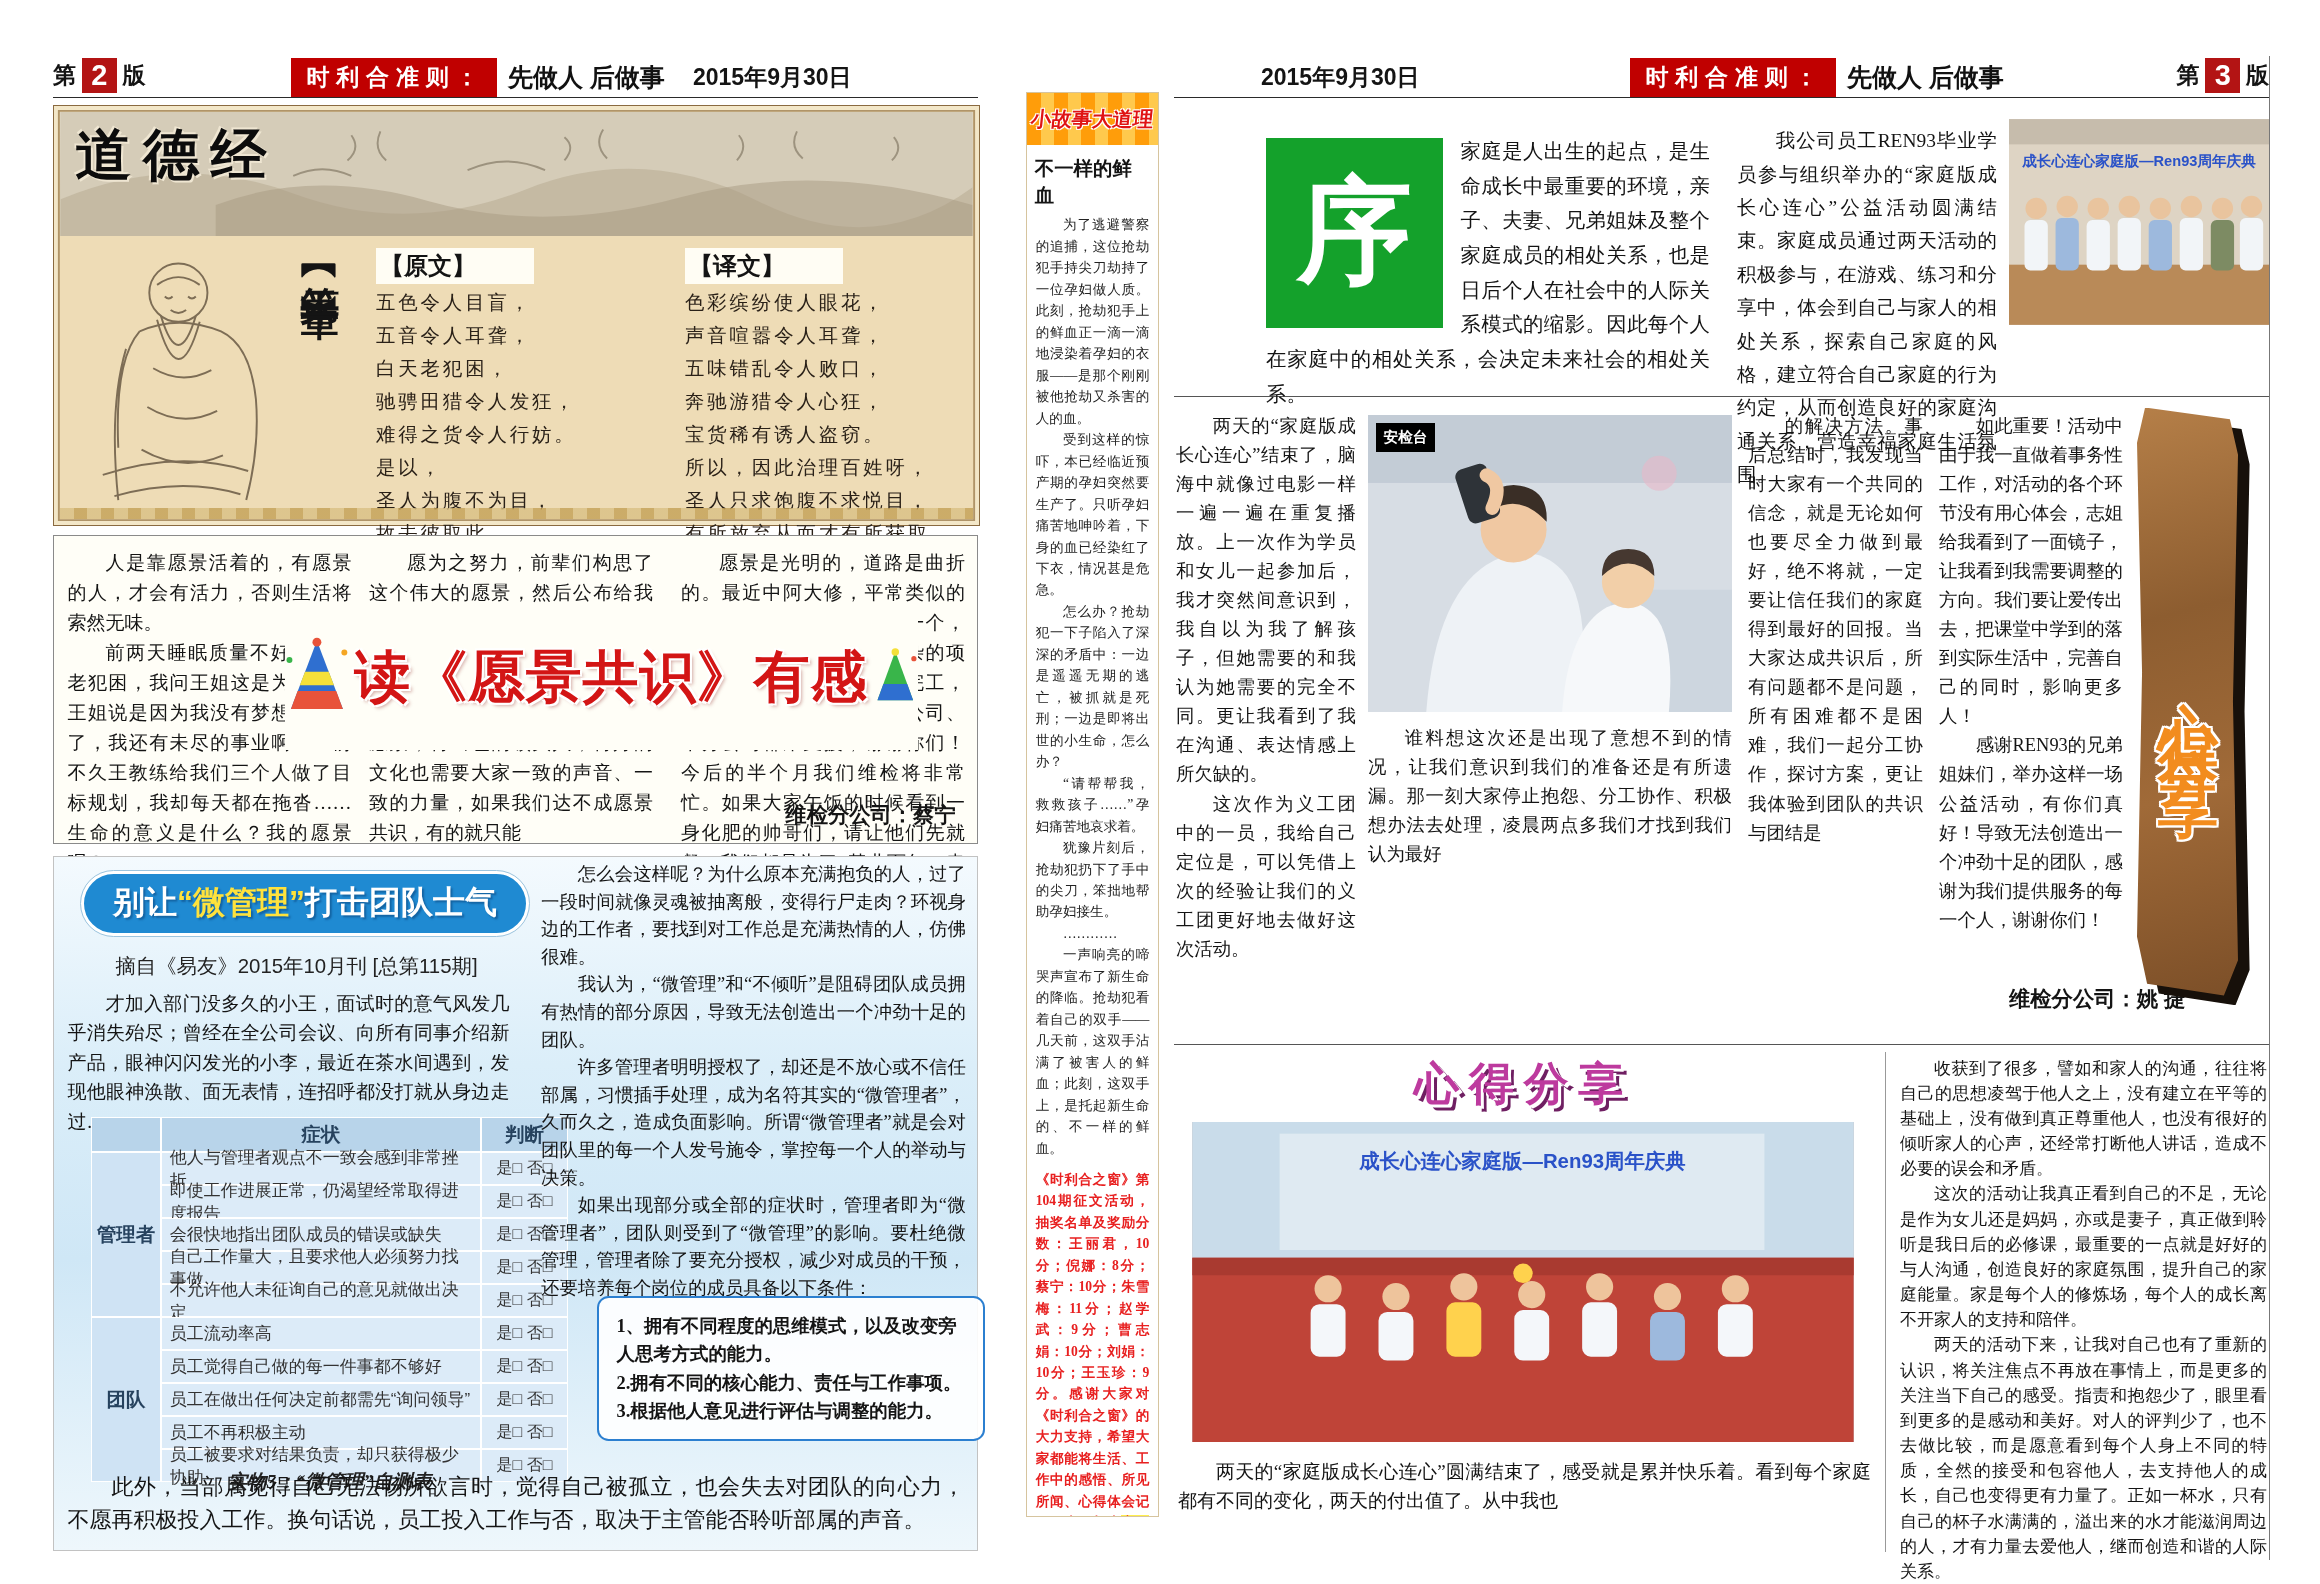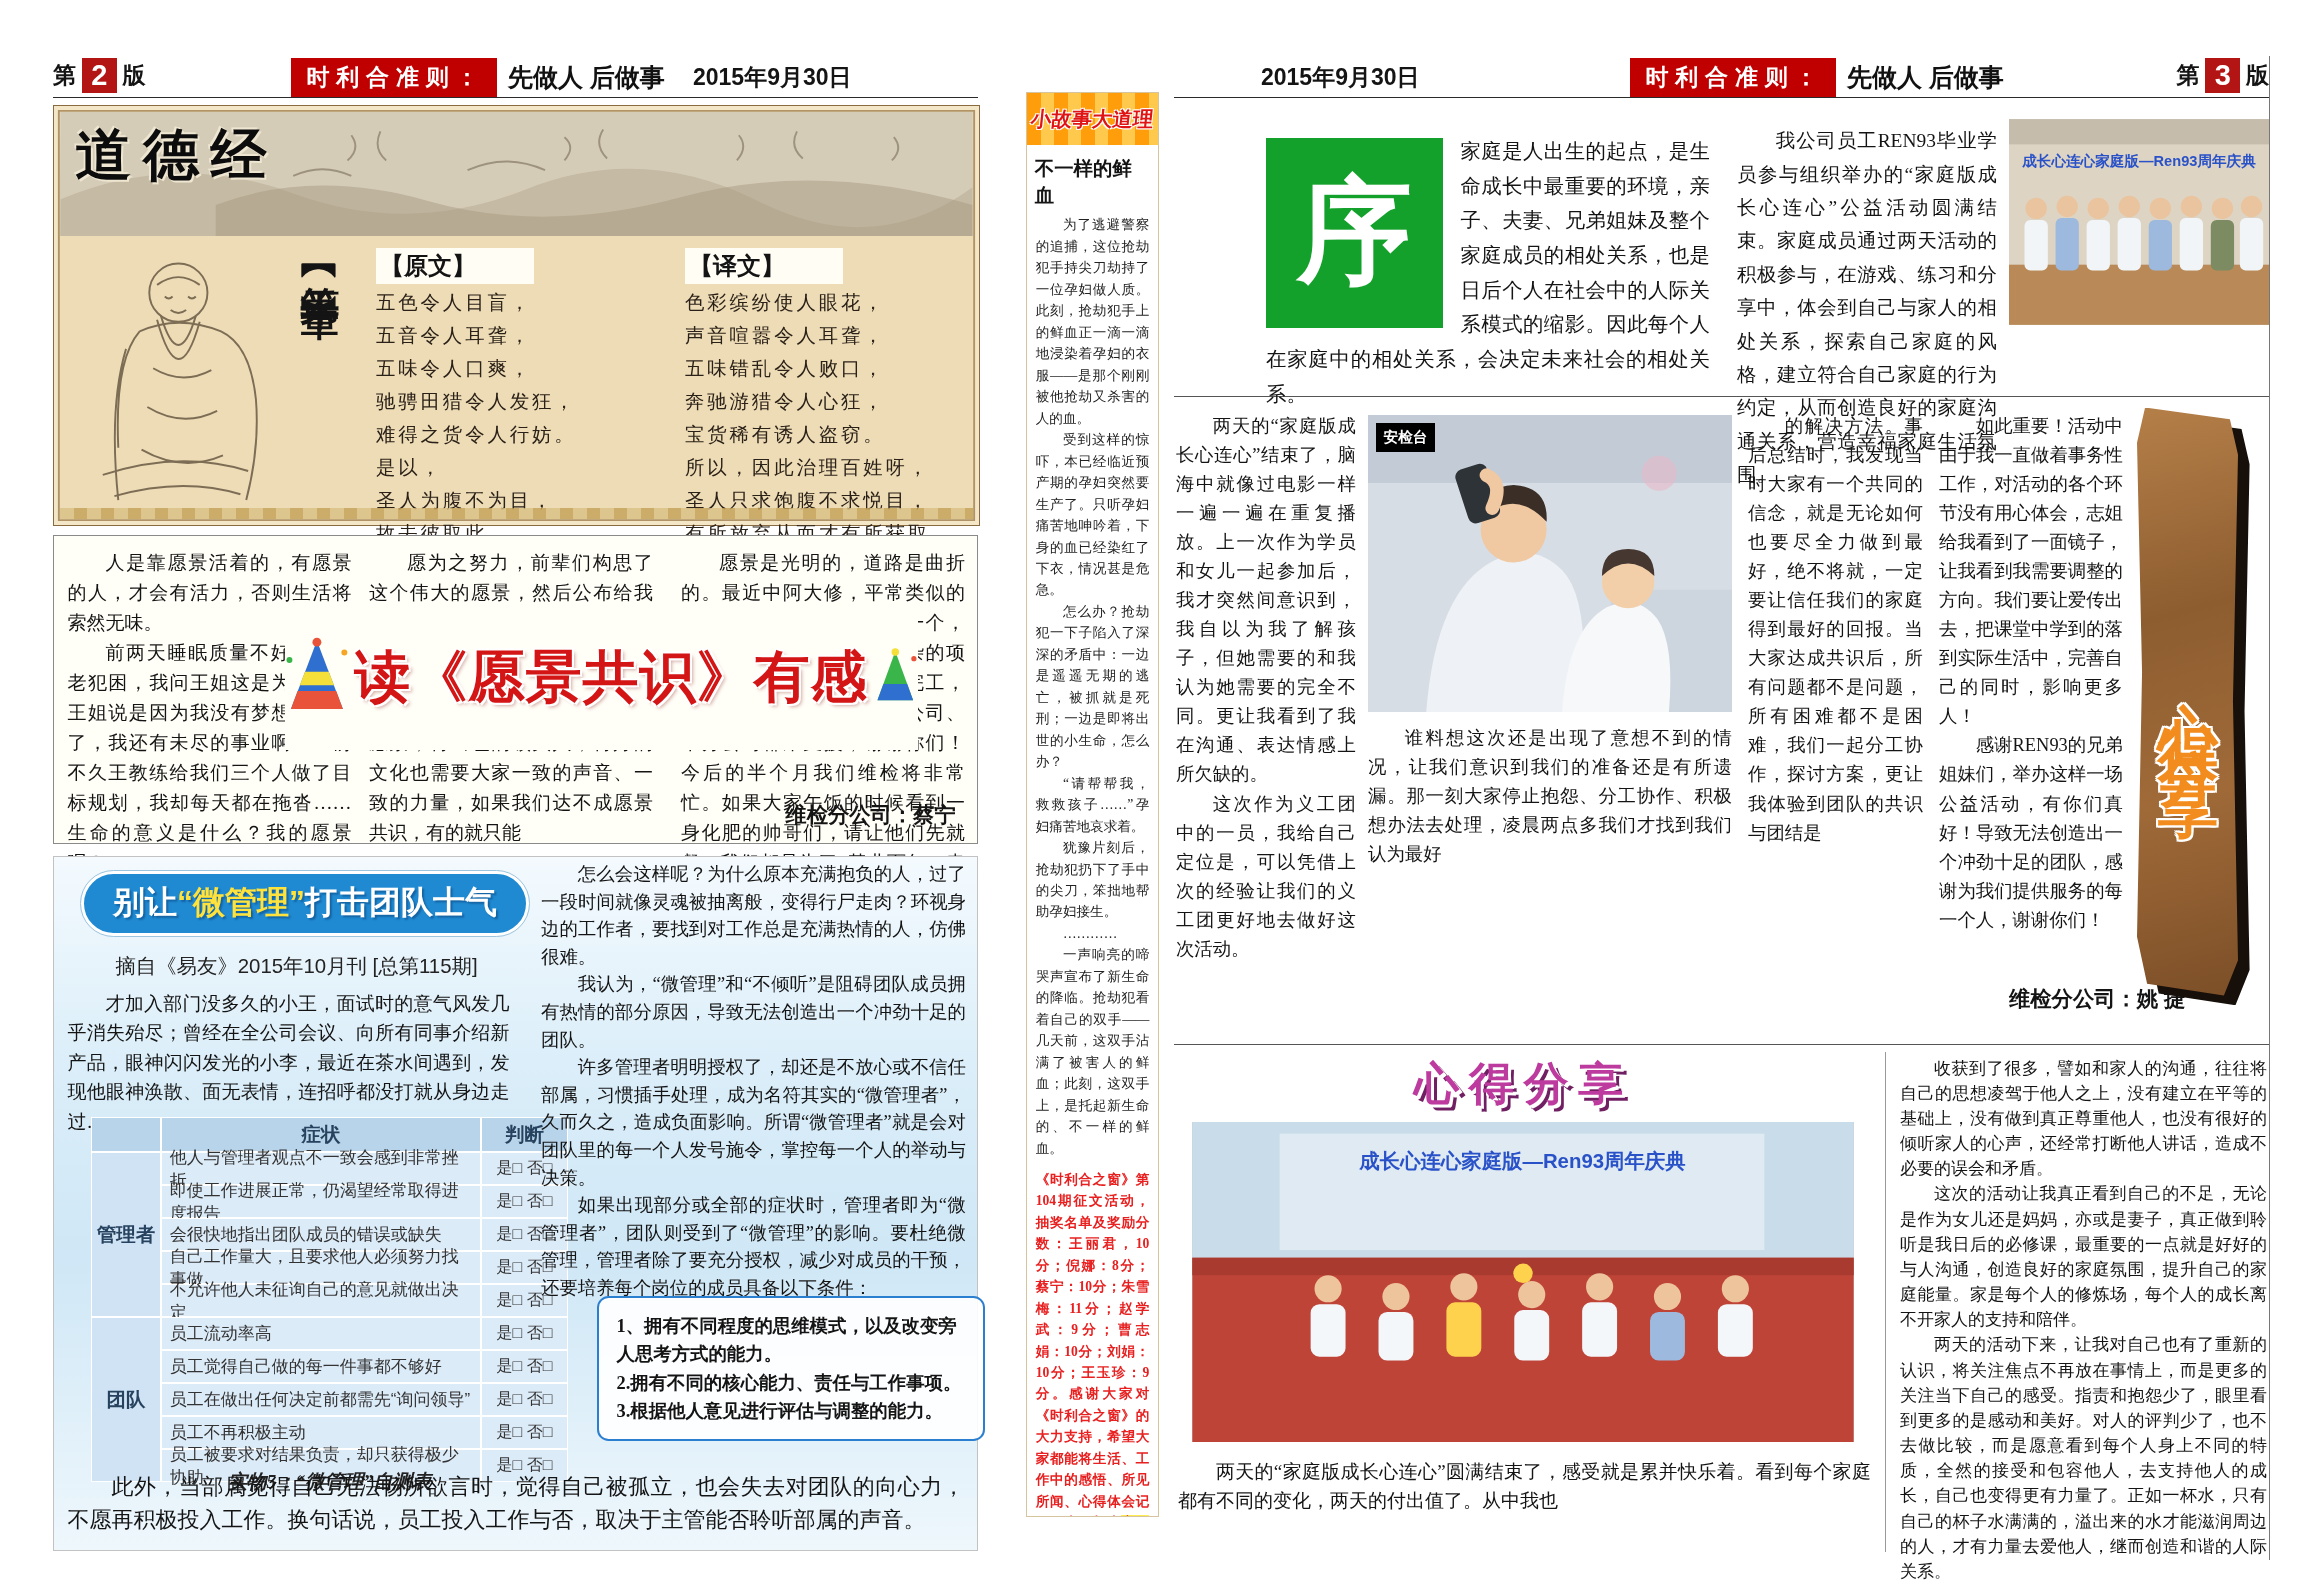--- a/index.html
+++ b/index.html
@@ -174,21 +174,21 @@
           </g>
         </svg>
       </div>
       <div class="chapter">【第十二章】</div>
       <div class="ddjblk" style="left:322px;">
         <div class="blabel">【原文】</div>
         <div>
 
         <div class="bline">五色令人目盲，</div>
             <div class="bline">五音令人耳聋，</div>
-            <div class="bline">五味令人口爽，</div>
+            <div class="bline">白天老犯困，</div>
             <div class="bline">驰骋田猎令人发狂，</div>
             <div class="bline">难得之货令人行妨。</div>
             <div class="bline">是以，</div>
             <div class="bline">圣人为腹不为目，</div>
             <div class="bline">故去彼取此。</div>
           </div>
       </div>
       <div class="ddjblk" style="left:631px;">
         <div class="blabel">【译文】</div>
         <div>

